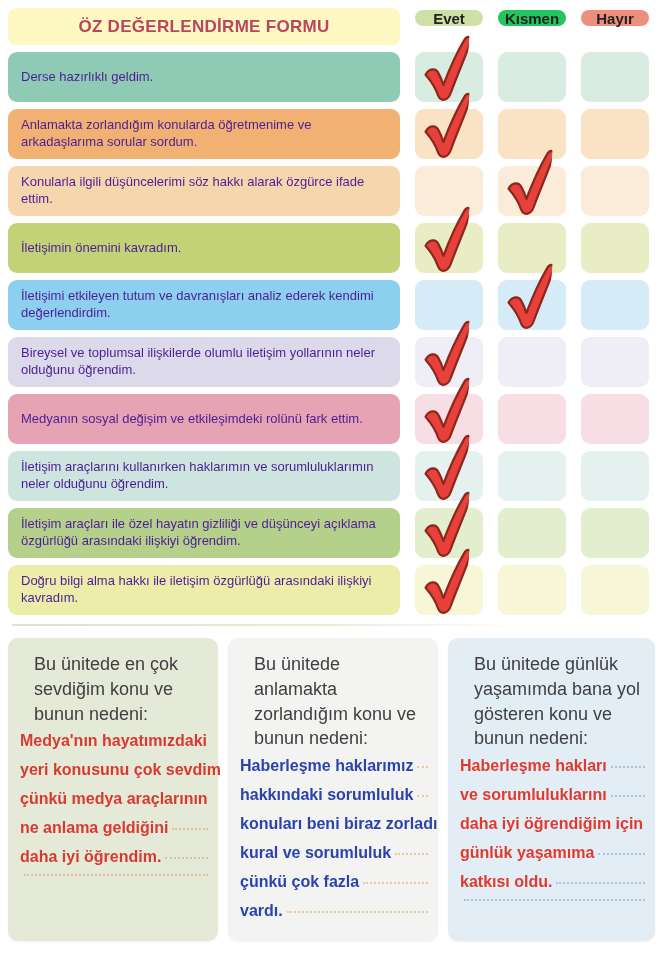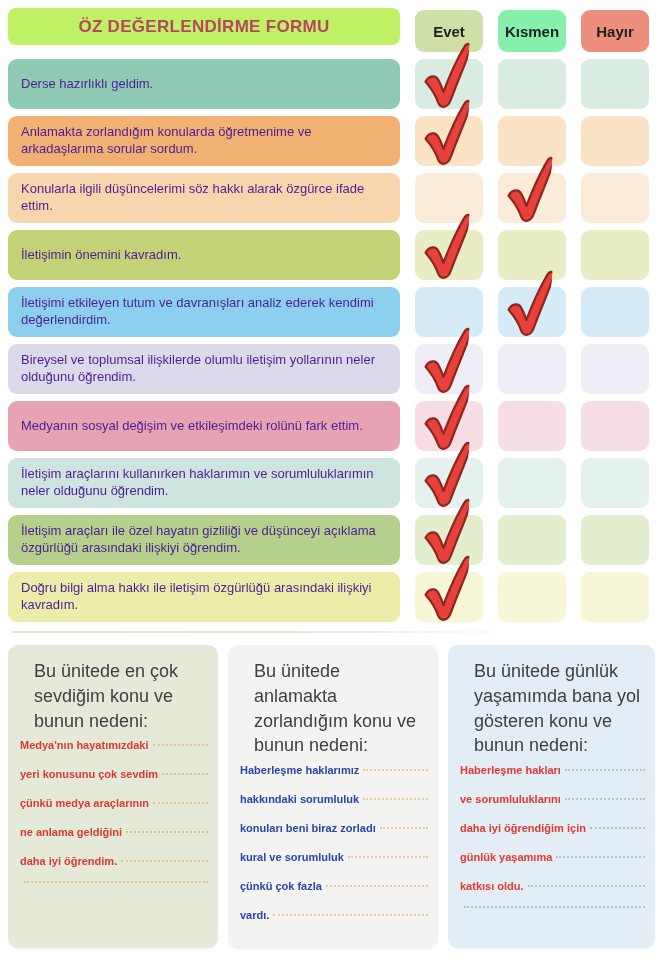--- a/index.html
+++ b/index.html
@@ -21,21 +21,21 @@
   }
   .title-chip {
     background:#eeeeec;
     border-radius:8px;
     height:37px;
     display:flex; align-items:center; justify-content:center;
     font-weight:bold; font-size:17px; letter-spacing:.3px;
   }
   .col-chip {
     border-radius:9px;
-    height:42px; margin-top:2px;
+    height:16px; margin-top:2px;
     display:flex; align-items:center; justify-content:center;
     font-weight:bold; font-size:15px; color:#222;
   }
   .statement {
     border-radius:9px;
     min-height:50px;
     display:flex; align-items:center;
     padding:6px 12px 6px 13px;
     font-size:13px; line-height:1.3; color:#4c1d95;
     background:var(--row-bg);
@@ -77,40 +77,40 @@
     background:var(--box-bg);
     box-shadow:0 1px 2px rgba(0,0,0,.06);
   }
   .prompt {
     font-size:18px; line-height:1.38; color:#3f3f3f;
     margin:0 2px 6px 14px;
   }
   .answer-line {
     display:flex; align-items:baseline;
     height:29px;
-    font-weight:bold; font-size:11px;
+    font-weight:bold; font-size:16px;
     color:var(--ans-color);
     white-space:nowrap;
   }
   .answer-line .dots {
     flex:1 1 auto;
     border-bottom:2px dotted var(--dot-color);
     margin-left:4px;
     transform:translateY(-3px);
   }
 </style>
 </head>
 <body>
 
 <div class="page">
 
   <div class="grid-row">
-    <div class="title-chip" style="color: rgb(185, 69, 95); background: #bef264;">ÖZ DEĞERLENDİRME FORMU</div>
+    <div class="title-chip" style="color: rgb(185, 69, 95); background: #fef9c3;">ÖZ DEĞERLENDİRME FORMU</div>
     <div class="col-chip" style="background: rgb(207, 224, 166);">Evet</div>
-    <div class="col-chip" style="background: #86efac;">Kısmen</div>
+    <div class="col-chip" style="background: #22c55e;">Kısmen</div>
     <div class="col-chip" style="background: rgb(238, 142, 125);">Hayır</div>
   </div>
 
   <div class="grid-row check-row" style="--row-bg: #8fcbb4; --cell-bg: #d9ece2;">
     <div class="statement">Derse hazırlıklı geldim.</div>
     <div class="cell cell-evet">
   <svg class="checkmark" viewBox="0 0 46 78" xmlns="http://www.w3.org/2000/svg">
     <path d="M5 46 C8 39 15 38 18 44 C20 47 22 51 23.5 55 C28 40 35 21 41 9 C43 4.5 48.5 3.5 47.5 9.5 C46 18 37 43 31.5 62 C29.5 70.5 22 72.5 18.8 65.5 C15 56.5 9.5 50.5 5 46 Z" fill="#e8413b" stroke="#8a281d" stroke-width="2.2" stroke-linejoin="round"></path>
   </svg>
 </div>

